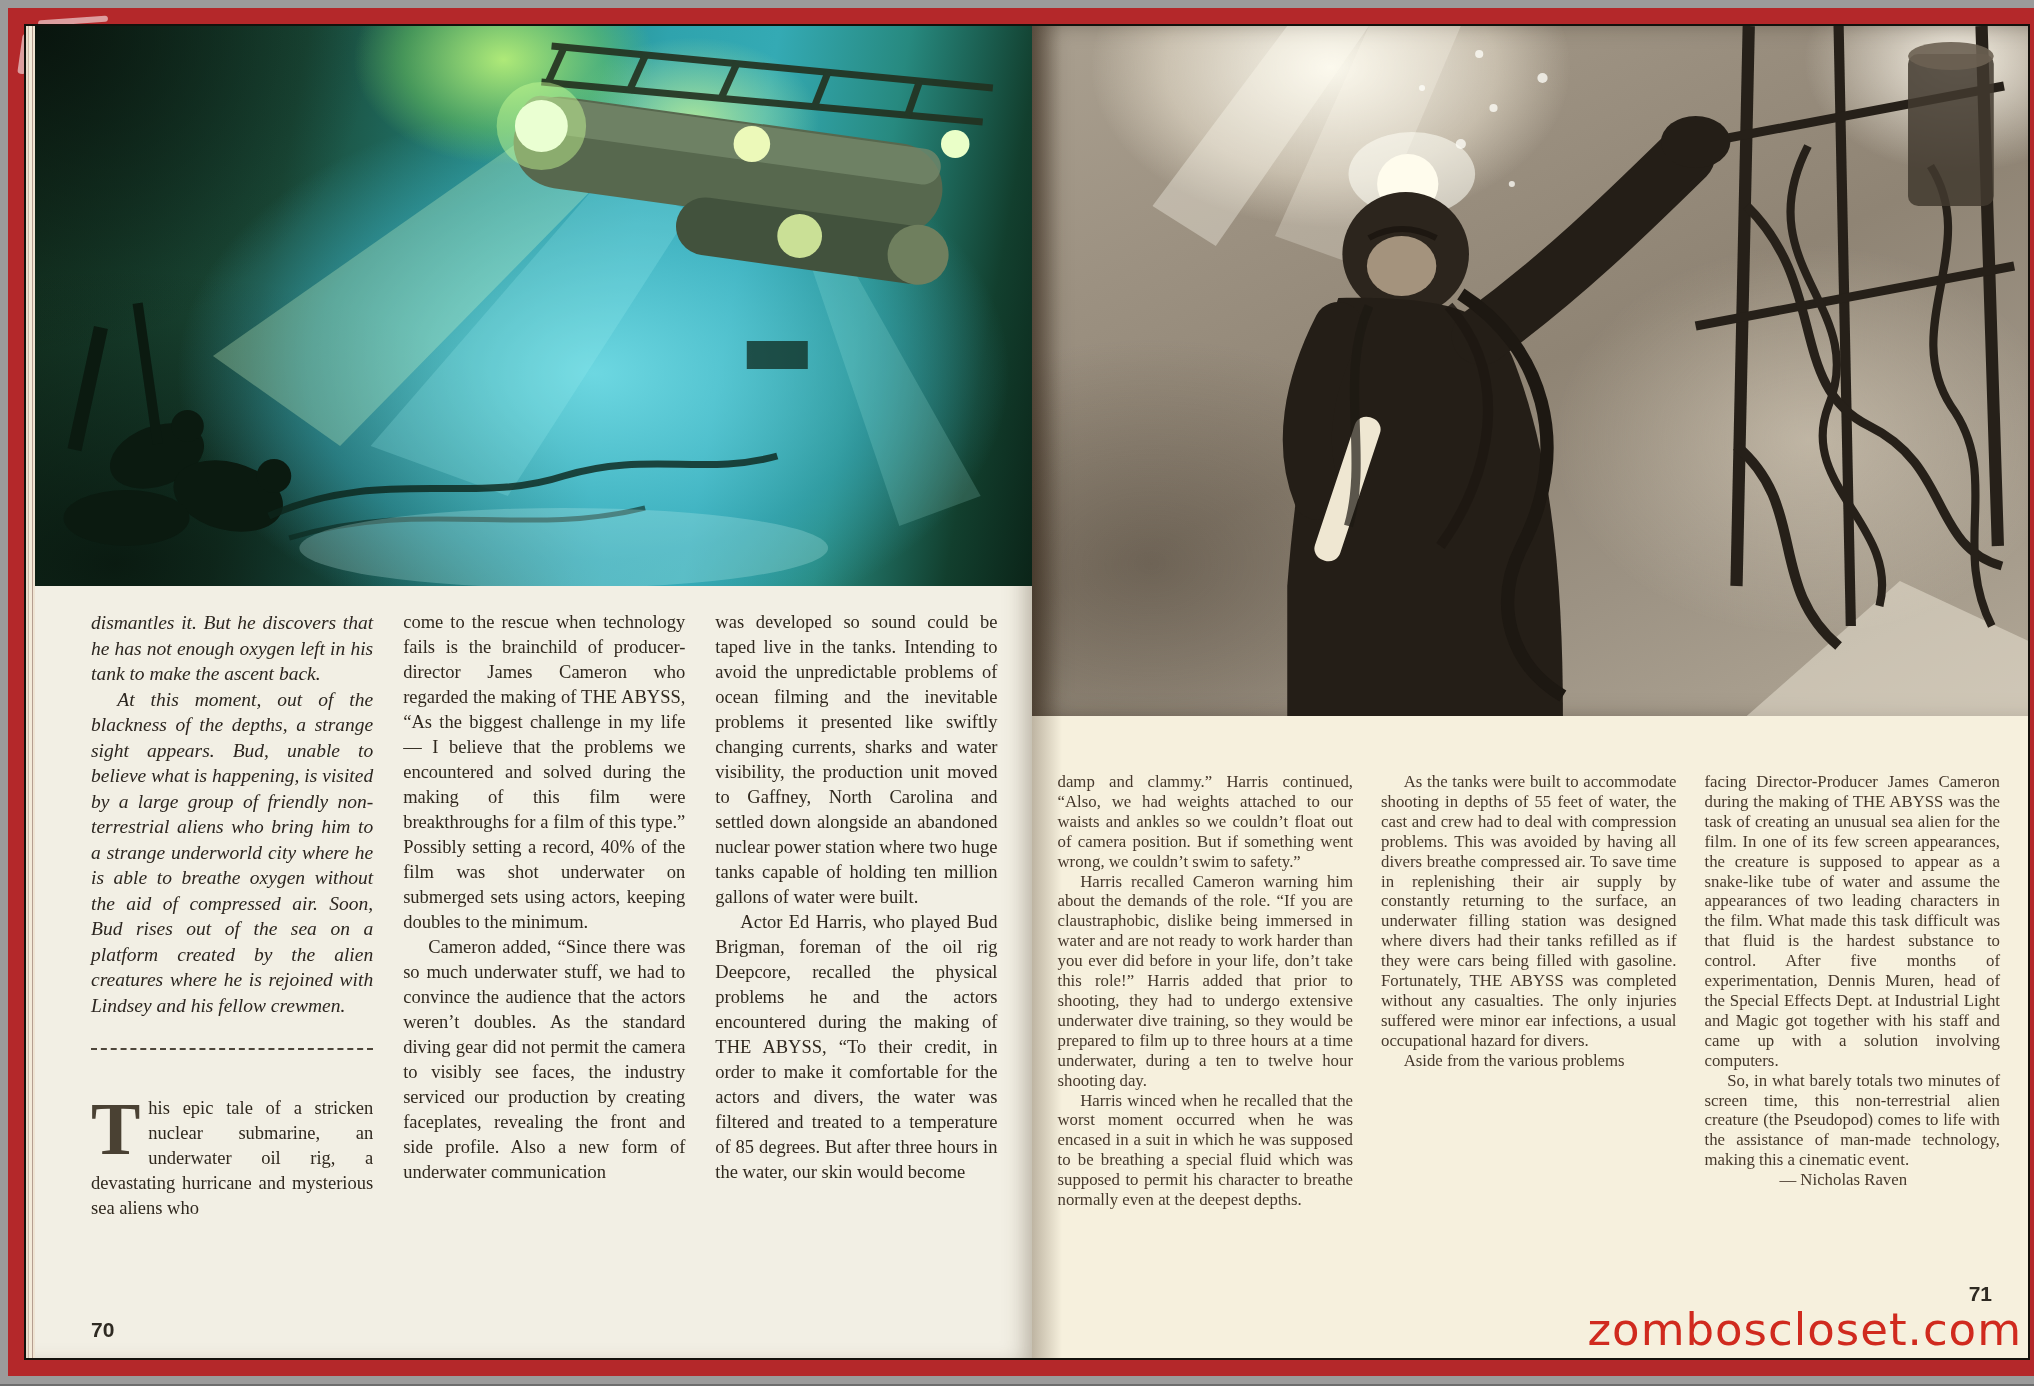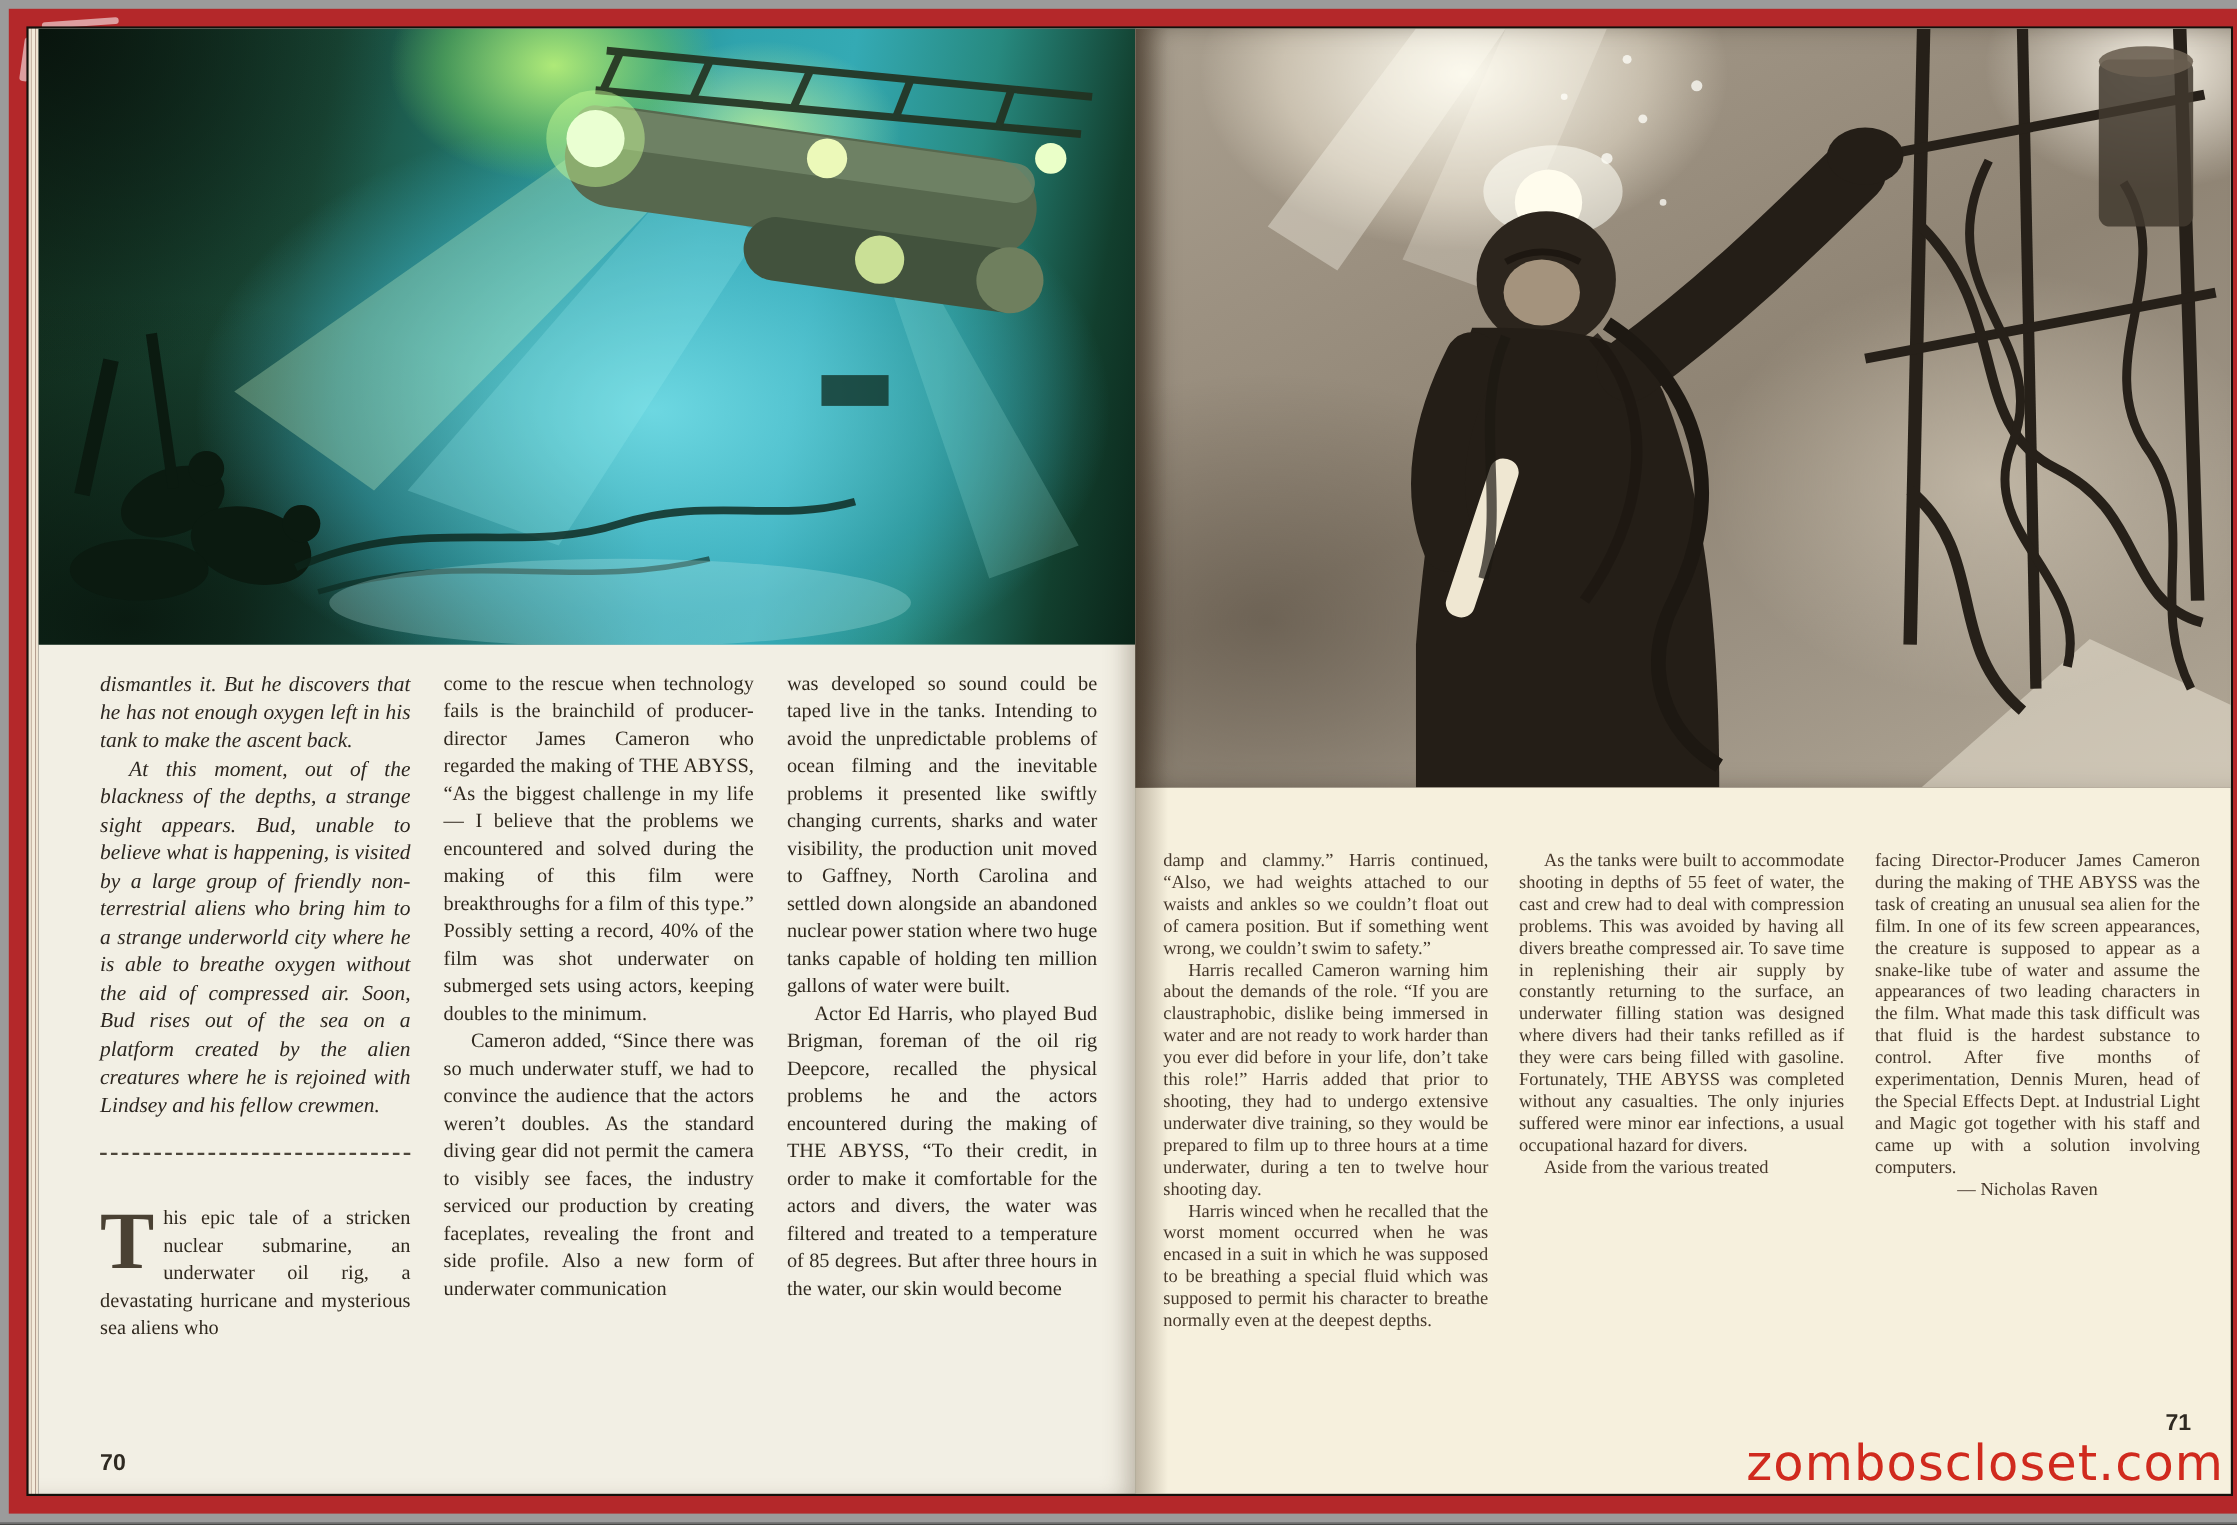--- a/index.html
+++ b/index.html
@@ -193,24 +193,25 @@
 
 
       <div class="rp-body">
         <div class="col">
           <p>damp and clammy.” Harris continued, “Also, we had weights attached to our waists and ankles so we couldn’t float out of camera position. But if something went wrong, we couldn’t swim to safety.”</p>
           <p class="ind">Harris recalled Cameron warning him about the demands of the role. “If you are claustraphobic, dislike being immersed in water and are not ready to work harder than you ever did before in your life, don’t take this role!” Harris added that prior to shooting, they had to undergo extensive underwater dive training, so they would be prepared to film up to three hours at a time underwater, during a ten to twelve hour shooting day.</p>
           <p class="ind">Harris winced when he recalled that the worst moment occurred when he was encased in a suit in which he was supposed to be breathing a special fluid which was supposed to permit his character to breathe normally even at the deepest depths.</p>
         </div>
         <div class="col">
           <p class="ind">As the tanks were built to accommodate shooting in depths of 55 feet of water, the cast and crew had to deal with compression problems. This was avoided by having all divers breathe compressed air. To save time in replenishing their air supply by constantly returning to the surface, an underwater filling station was designed where divers had their tanks refilled as if they were cars being filled with gasoline. Fortunately, THE ABYSS was completed without any casualties. The only injuries suffered were minor ear infections, a usual occupational hazard for divers.</p>
-          <p class="ind">Aside from the various treated</p>
+          <p class="ind">Aside from the various problems</p>
         </div>
         <div class="col">
           <p>facing Director-Producer James Cameron during the making of THE ABYSS was the task of creating an unusual sea alien for the film. In one of its few screen appearances, the creature is supposed to appear as a snake-like tube of water and assume the appearances of two leading characters in the film. What made this task difficult was that fluid is the hardest substance to control. After five months of experimentation, Dennis Muren, head of the Special Effects Dept. at Industrial Light and Magic got together with his staff and came up with a solution involving computers.</p>
+          <p class="ind">So, in what barely totals two minutes of screen time, this non-terrestrial alien creature (the Pseudopod) comes to life with the assistance of man-made technology, making this a cinematic event.</p>
           <p style="text-align:center;padding-right:18px;">— Nicholas Raven</p>
         </div>
       </div>
 
       <div class="pagenum pn-right">71</div>
       <div class="watermark">zomboscloset.com</div>
     </div>
   </div>
 </div>
 

